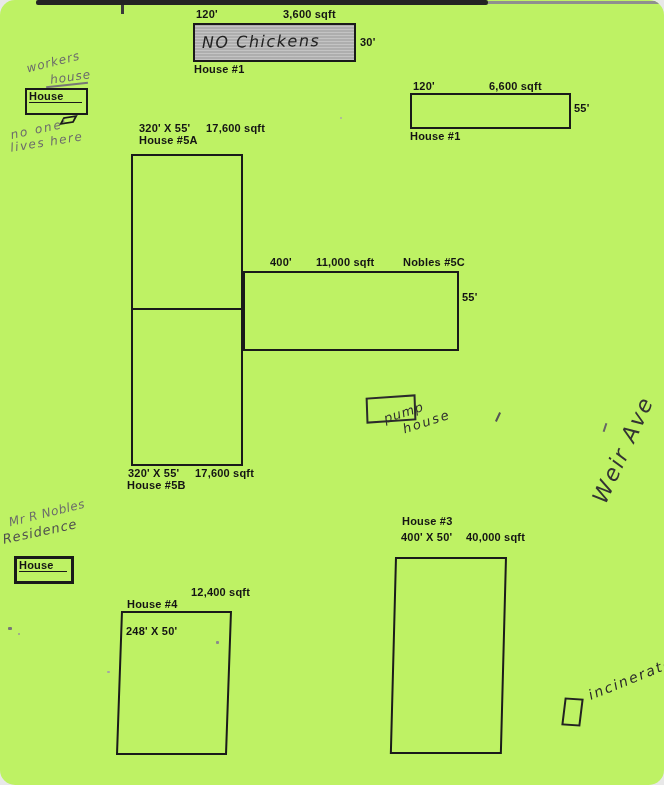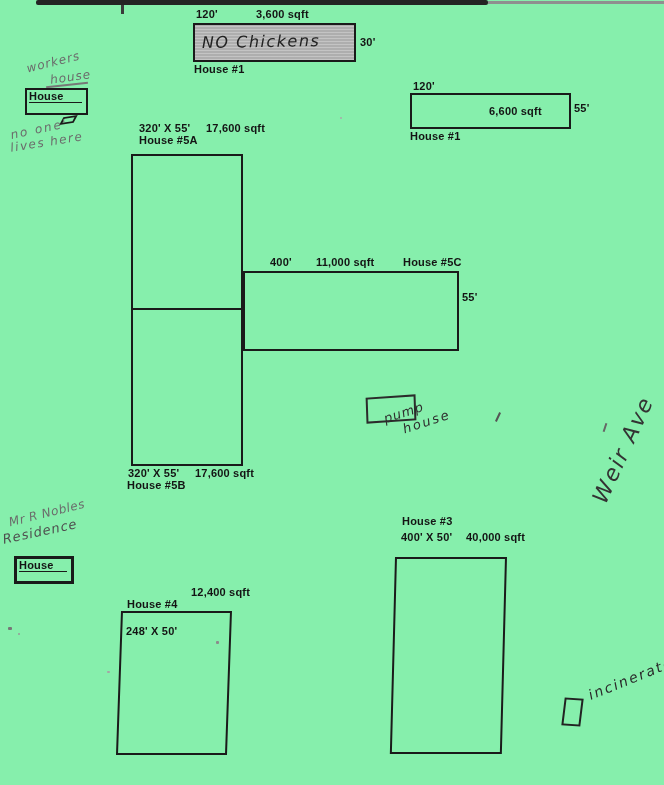--- a/index.html
+++ b/index.html
@@ -1,19 +1,19 @@
 <!DOCTYPE html>
 <html><head>
 <meta charset="utf-8">
 <style>
   html,body{margin:0;padding:0;background:#e8e8e8;}
   .page{
     position:relative;width:664px;height:785px;margin:0 auto;
-    background:#86efac;overflow:hidden;
-    font-family:"Liberation Sans",sans-serif;color:#111;
+    background:#bef264;overflow:hidden;
+    font-family:"Liberation Sans",sans-serif;color:#111;border-radius:15px;
   }
   .lbl{position:absolute;font-weight:bold;font-size:11px;line-height:11px;
        color:#141414;white-space:nowrap;letter-spacing:.2px;}
   .hand{position:absolute;font-family:"DejaVu Sans",sans-serif;font-style:italic;
         white-space:nowrap;color:#2e2e2e;}
   .hand.pencil{color:#6b6b6b;}
   .rect{position:absolute;border:2px solid #1a1a1a;background:transparent;box-sizing:border-box;}
   .thick{border-width:3px;}
   .line{position:absolute;background:#1a1a1a;}
   .speck{position:absolute;background:#8b8b8b;border-radius:1px;}
@@ -24,57 +24,57 @@
 </head>
 <body>
 
 <div class="page">
 
   <div class="line" style="left:36px;top:0;width:452px;height:5px;background:#242424;border-radius:2px;"></div>
   <div class="line" style="left:488px;top:1px;width:176px;height:3px;background:#8f8f8f;"></div>
   <div class="line" style="left:121px;top:5px;width:3px;height:9px;background:#3a3a3a;"></div>
 
   <div class="lbl" style="left:196px;top:9px;">120'</div>
-  <div class="lbl" style="left:256px;top:9px;">3,600 sqft</div>
+  <div class="lbl" style="left:283px;top:9px;">3,600 sqft</div>
   <div class="rect shade" style="left:193px;top:23px;width:163px;height:39px;"></div>
   <div class="hand" style="left:202px;top:32px;font-size:16px;letter-spacing:1.5px;transform:rotate(-1deg);color:#222;">NO Chickens</div>
   <div class="lbl" style="left:360px;top:37px;">30'</div>
   <div class="lbl" style="left:194px;top:64px;">House #1</div>
 
   <div class="hand pencil" style="left:26px;top:55px;font-size:12px;transform:rotate(-14deg);letter-spacing:1px;">workers</div>
   <div class="hand pencil" style="left:50px;top:70px;font-size:12px;transform:rotate(-8deg);letter-spacing:1px;">house</div>
   <div class="line" style="left:46px;top:84px;width:42px;height:1.5px;background:#777;transform:rotate(-6deg);"></div>
 
   <div class="rect" style="left:25px;top:88px;width:63px;height:27px;"></div>
   <div class="lbl" style="left:29px;top:91px;">
     <span class="houselabel" style="width:53px;">House</span>
   </div>
 
   <div class="rect" style="left:62px;top:116px;width:13px;height:8px;border-width:2px;transform:skewX(-35deg) rotate(-10deg);"></div>
   <div class="hand pencil" style="left:10px;top:122px;font-size:12px;transform:rotate(-12deg);letter-spacing:2px;">no one'</div>
   <div class="hand pencil" style="left:10px;top:135px;font-size:12px;transform:rotate(-9deg);letter-spacing:1.5px;">lives here</div>
 
   <div class="lbl" style="left:413px;top:81px;">120'</div>
-  <div class="lbl" style="left:489px;top:81px;margin-top:25px;">6,600 sqft</div>
+  <div class="lbl" style="left:489px;top:81px;">6,600 sqft</div>
   <div class="rect" style="left:410px;top:93px;width:161px;height:36px;"></div>
   <div class="lbl" style="left:574px;top:103px;">55'</div>
   <div class="lbl" style="left:410px;top:131px;">House #1</div>
 
   <div class="lbl" style="left:139px;top:123px;">320' X 55'</div>
   <div class="lbl" style="left:206px;top:123px;">17,600 sqft</div>
   <div class="lbl" style="left:139px;top:135px;">House #5A</div>
   <div class="rect" style="left:131px;top:154px;width:112px;height:312px;"></div>
   <div class="line" style="left:131px;top:308px;width:112px;height:2px;"></div>
   <div class="lbl" style="left:128px;top:468px;">320' X 55'</div>
   <div class="lbl" style="left:195px;top:468px;">17,600 sqft</div>
   <div class="lbl" style="left:127px;top:480px;text-align:center;">House #5B</div>
 
   <div class="lbl" style="left:270px;top:257px;">400'</div>
   <div class="lbl" style="left:316px;top:257px;">11,000 sqft</div>
-  <div class="lbl" style="left:403px;top:257px;">House #5C</div>
+  <div class="lbl" style="left:403px;top:257px;">Nobles #5C</div>
   <div class="rect" style="left:243px;top:271px;width:216px;height:80px;"></div>
   <div class="lbl" style="left:462px;top:292px;">55'</div>
 
   <div class="rect" style="left:366px;top:396px;width:50px;height:26px;border-width:2px;border-color:#2b2b2b;transform:rotate(-4deg) skewX(-2deg);"></div>
   <div class="hand" style="left:383px;top:405px;font-size:13px;transform:rotate(-18deg);letter-spacing:1px;">pump</div>
   <div class="hand" style="left:402px;top:414px;font-size:13px;transform:rotate(-18deg);letter-spacing:2px;">house</div>
   <div class="line" style="left:497px;top:412px;width:2px;height:10px;background:#555;transform:rotate(25deg);"></div>
 
   <div class="hand pencil" style="left:8px;top:506px;font-size:12px;transform:rotate(-14deg);letter-spacing:.5px;">Mr R Nobles</div>
   <div class="hand pencil" style="left:2px;top:524px;font-size:13px;transform:rotate(-12deg);letter-spacing:1px;color:#4e4e4e;">Residence</div>

